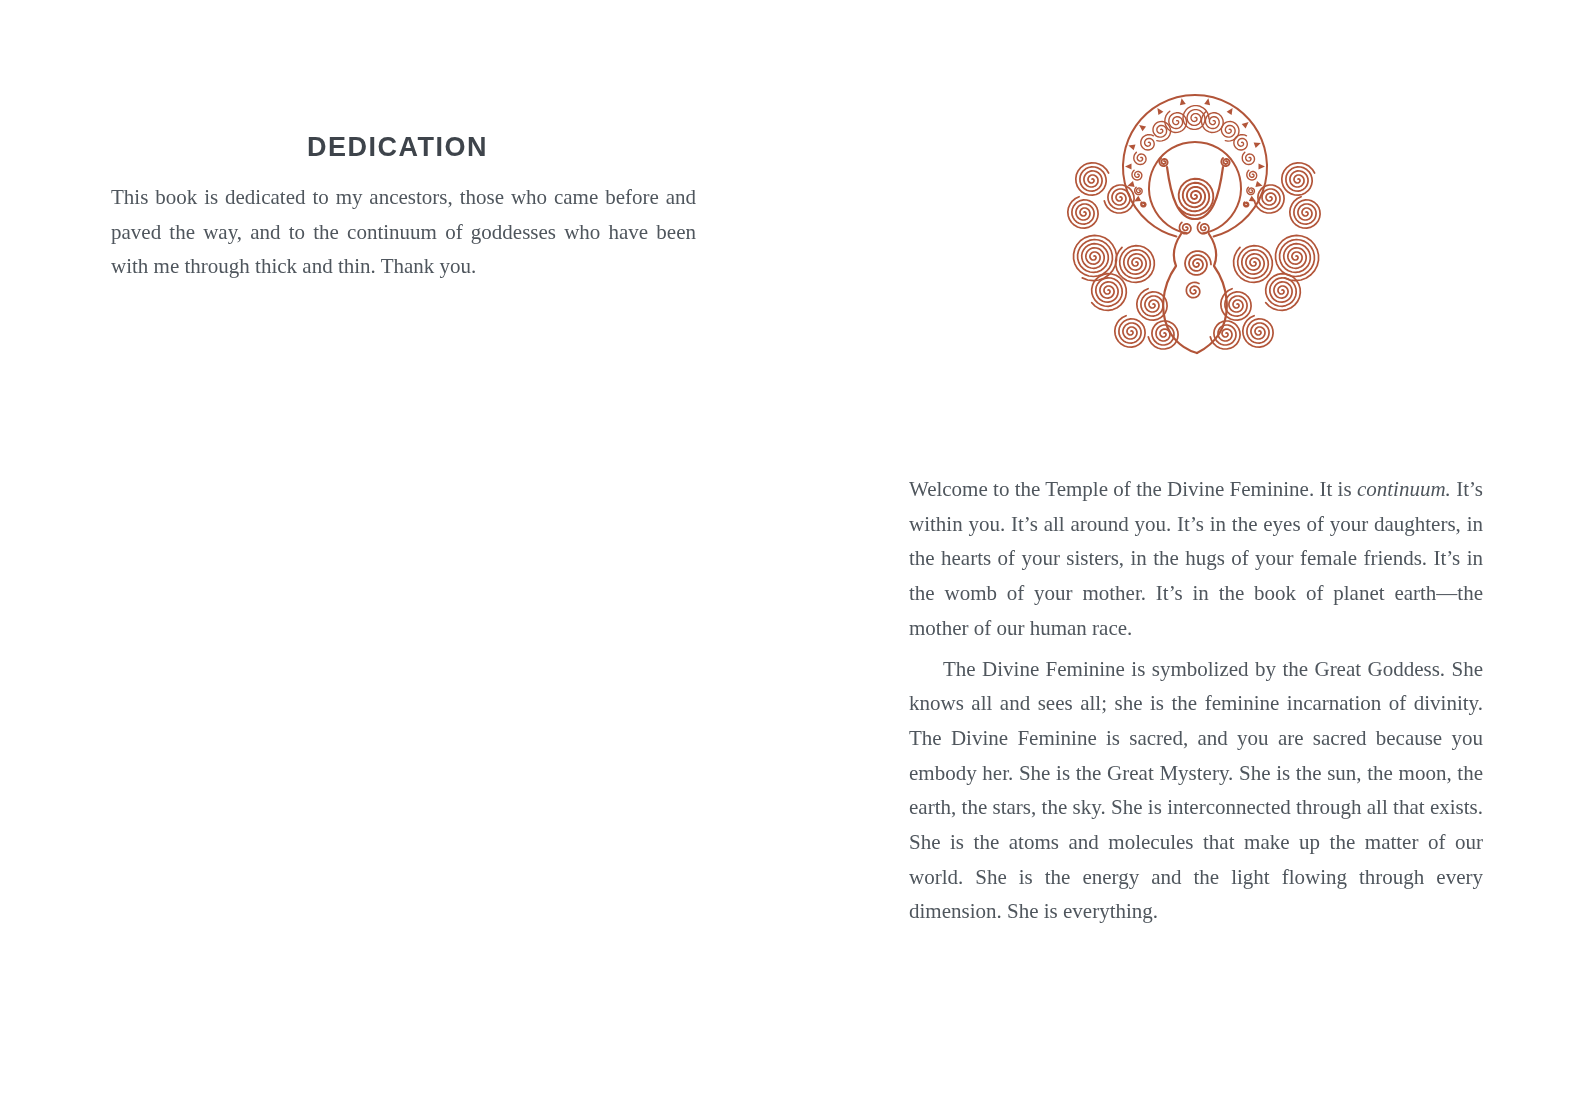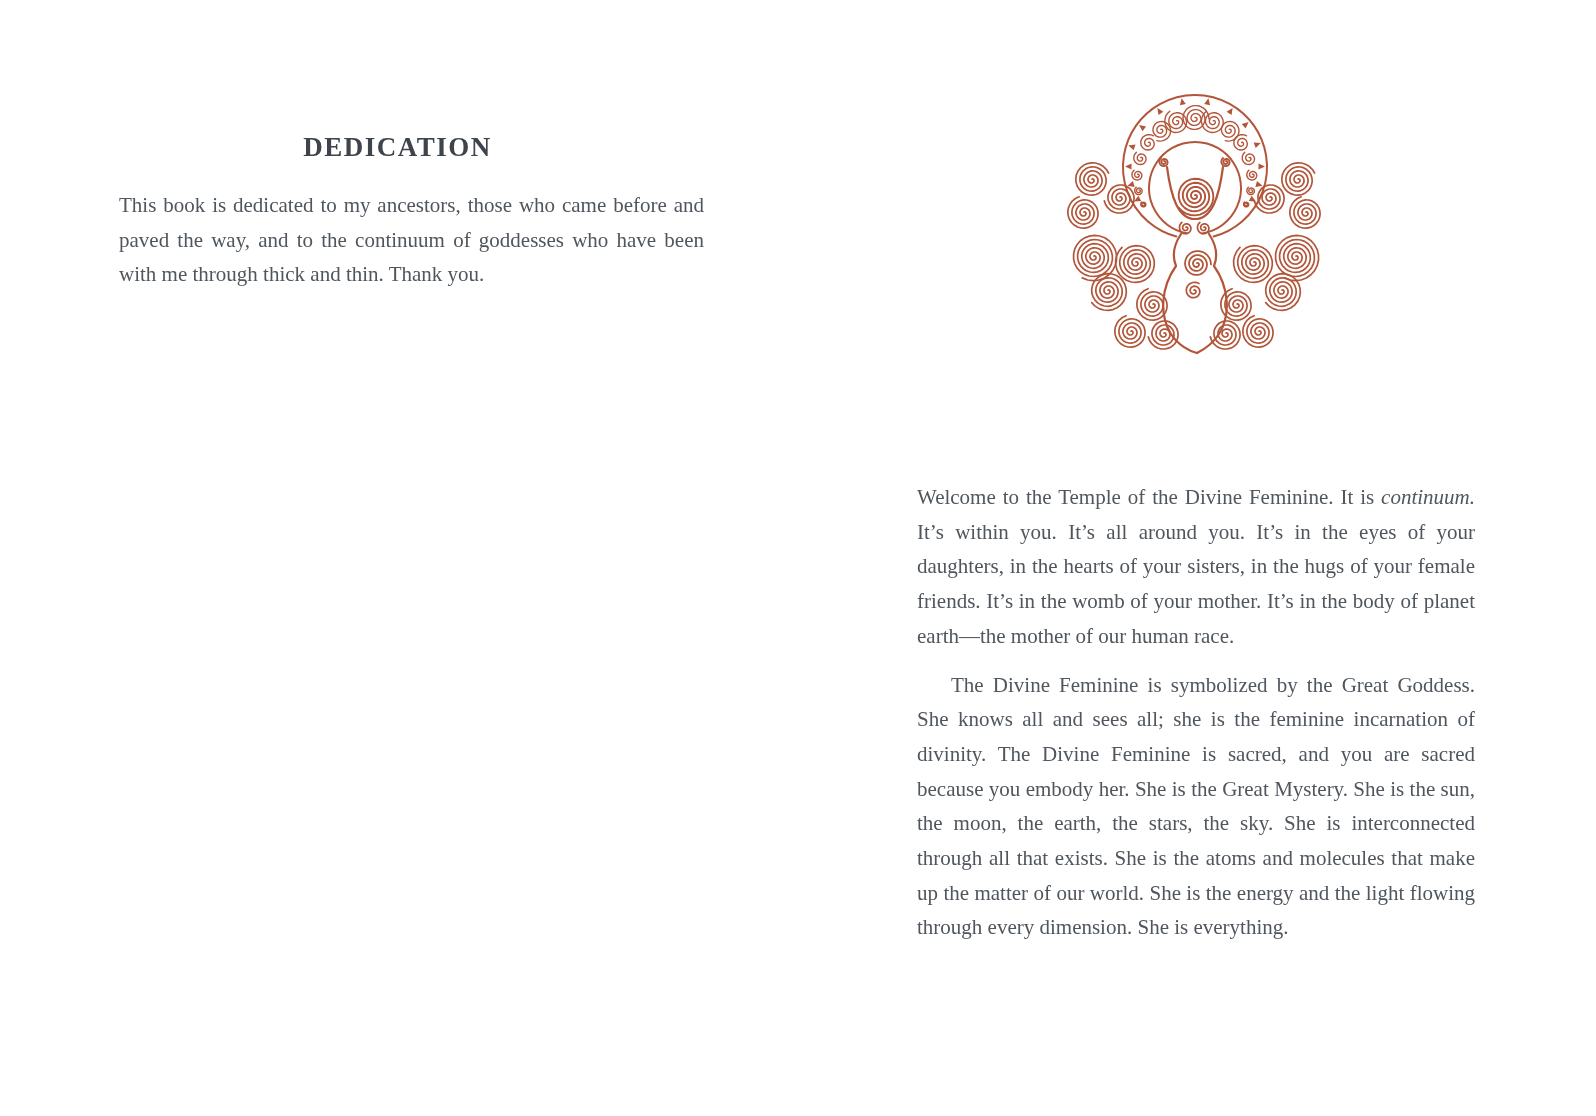--- a/index.html
+++ b/index.html
@@ -6,28 +6,28 @@
   .spread{
     position:relative;width:1596px;height:1116px;margin:0 auto;
     background:var(--bg,#ffffff);overflow:hidden;
     font-family:"Liberation Serif",serif;
   }
   .page{position:absolute;top:0;height:1116px;width:798px;}
   .page-left{left:0;}
   .page-right{left:798px;}
   .heading{
     position:absolute;margin:0;
-    font-family:Liberation Serif, serif;
+    font-family:Liberation Sans, sans-serif;
     font-weight:700;font-size:27px;line-height:32px;letter-spacing:1.5px;
     color:var(--heading,#3e444b);text-align:center;white-space:nowrap;
   }
   #dedication-heading{left:105px;top:131px;width:585px;}
   #introduction-heading{left:105px;top:413px;width:586px;}
   .body-copy,.body-block p{
-    margin:14px;font-size:21px;line-height:34.7px;
+    margin:6px;font-size:21px;line-height:34.7px;
     color:var(--body,#4f565d);text-align:justify;
   }
   #dedication-paragraph{position:absolute;left:105px;top:174px;width:585px;}
   #introduction-body{position:absolute;left:105px;top:466px;width:586px;}
   #introduction-body p.indent{text-indent:34px;}
   #introduction-body em{font-style:italic;}
   #goddess-svg{position:absolute;left:241px;top:88px;width:312px;height:272px;}
   .page-number{
     position:absolute;left:0;top:1051px;width:798px;text-align:center;
     font-size:15px;letter-spacing:2px;color:var(--pagenum,#50565d);
@@ -101,19 +101,19 @@
         <path d="M1186.0 227.1L1186.2 227.0L1186.5 227.0L1186.9 227.1L1187.2 227.2L1187.4 227.5L1187.6 227.8L1187.8 228.2L1187.8 228.7L1187.6 229.2L1187.4 229.6L1187.0 230.0L1186.5 230.3L1185.9 230.5L1185.3 230.5L1184.6 230.4L1184.0 230.1L1183.5 229.6L1183.0 229.0L1182.7 228.3L1182.7 227.5L1182.8 226.6L1183.1 225.8L1183.6 225.1L1184.4 224.5L1185.2 224.1L1186.2 223.9L1187.2 223.9L1188.2 224.2L1189.2 224.8L1190.0 225.6L1190.5 226.6L1190.9 227.7L1190.9 228.9L1190.7 230.1L1190.1 231.3L1189.3 232.3L1188.2 233.0L1186.9 233.6L1185.6 233.7L1184.1 233.6L1182.8 233.1L1181.6 232.2L1180.6 231.1L1179.9 229.7L1179.5 228.2L1179.5 226.6L1179.9 225.0L1180.7 223.6L1181.9 222.3" fill="none" stroke="#b25539" stroke-width="1.7" stroke-linecap="round" stroke-linejoin="round"></path>
         <path d="M1204.0 227.1L1204.2 227.0L1204.5 227.0L1204.9 227.1L1205.2 227.2L1205.4 227.5L1205.6 227.8L1205.8 228.2L1205.8 228.7L1205.6 229.2L1205.4 229.6L1205.0 230.0L1204.5 230.3L1203.9 230.5L1203.3 230.5L1202.6 230.4L1202.0 230.1L1201.5 229.6L1201.0 229.0L1200.7 228.3L1200.7 227.5L1200.8 226.6L1201.1 225.8L1201.6 225.1L1202.4 224.5L1203.2 224.1L1204.2 223.9L1205.2 223.9L1206.2 224.2L1207.2 224.8L1208.0 225.6L1208.5 226.6L1208.9 227.7L1208.9 228.9L1208.7 230.1L1208.1 231.3L1207.3 232.3L1206.2 233.0L1204.9 233.6L1203.6 233.7L1202.1 233.6L1200.8 233.1L1199.6 232.2L1198.6 231.1L1197.9 229.7L1197.5 228.2L1197.5 226.6L1197.9 225.0L1198.7 223.6L1199.9 222.3" fill="none" stroke="#b25539" stroke-width="1.7" stroke-linecap="round" stroke-linejoin="round"></path>
         <path d="M 1181 234 C 1173 246 1172 256 1176 266 C 1161 287 1159 315 1171 334 C 1178 345 1189 351 1197 353" fill="none" stroke="#b25539" stroke-width="2.2" stroke-linecap="round" stroke-linejoin="round"></path>
         <path d="M 1209 234 C 1217 246 1218 256 1214 266 C 1229 287 1231 315 1219 334 C 1212 345 1201 351 1197 353" fill="none" stroke="#b25539" stroke-width="2.2" stroke-linecap="round" stroke-linejoin="round"></path>
         <path d="M1197.0 263.1L1197.3 263.0L1197.6 262.9L1197.9 263.0L1198.2 263.1L1198.6 263.4L1198.8 263.8L1199.0 264.2L1199.0 264.7L1198.9 265.3L1198.6 265.8L1198.2 266.3L1197.7 266.7L1197.0 266.9L1196.3 267.0L1195.5 266.9L1194.8 266.6L1194.1 266.0L1193.6 265.4L1193.2 264.5L1193.0 263.6L1193.1 262.6L1193.4 261.6L1194.0 260.7L1194.8 260.0L1195.7 259.4L1196.9 259.1L1198.1 259.1L1199.3 259.3L1200.4 259.9L1201.5 260.7L1202.2 261.8L1202.8 263.1L1203.0 264.5L1202.8 266.0L1202.3 267.4L1201.4 268.7L1200.3 269.7L1198.9 270.5L1197.3 270.9L1195.6 270.9L1193.9 270.5L1192.3 269.7L1191.0 268.5L1189.9 267.0L1189.3 265.3L1189.0 263.4L1189.3 261.5L1190.0 259.6L1191.1 258.0L1192.6 256.6L1194.5 255.6L1196.5 255.1L1198.7 255.1L1200.8 255.6L1202.8 256.7L1204.5 258.2L1205.8 260.1L1206.7 262.3L1207.0 264.6L1206.7 267.0L1205.8 269.3L1204.4 271.4L1202.5 273.1L1200.2 274.3L1197.7 274.9L1195.1 274.9L1192.5 274.3L1190.0 273.0L1188.0 271.2L1186.4 268.9L1185.4 266.3L1185.0 263.4L1185.4 260.5L1186.4 257.8L1188.1 255.3L1190.3 253.3L1193.0 251.9L1196.0 251.1L1199.1 251.1L1202.2 251.8L1205.0 253.3L1207.5 255.4L1209.4 258.1L1210.6 261.2L1211.0 264.5" fill="none" stroke="#b25539" stroke-width="1.8" stroke-linecap="round" stroke-linejoin="round"></path>
         <path d="M1194.0 290.1L1194.3 290.0L1194.6 289.9L1194.9 290.0L1195.2 290.2L1195.5 290.4L1195.8 290.8L1195.9 291.3L1196.0 291.8L1195.8 292.3L1195.6 292.8L1195.1 293.3L1194.6 293.6L1193.9 293.8L1193.2 293.9L1192.5 293.7L1191.7 293.4L1191.1 292.9L1190.6 292.2L1190.3 291.3L1190.1 290.4L1190.3 289.4L1190.6 288.5L1191.3 287.6L1192.1 286.9L1193.1 286.4L1194.2 286.2L1195.4 286.3L1196.6 286.6L1197.7 287.3L1198.6 288.2L1199.3 289.3L1199.7 290.7L1199.8 292.1L1199.5 293.5L1198.8 294.8L1197.9 296.0L1196.6 296.9L1195.1 297.5L1193.5 297.7L1191.9 297.6L1190.3 297.0L1188.8 296.0L1187.6 294.7L1186.8 293.1L1186.4 291.3L1186.4 289.4L1186.8 287.5L1187.8 285.8L1189.1 284.3L1190.8 283.2L1192.8 282.5L1194.8 282.3L1197.0 282.7L1199.0 283.5" fill="none" stroke="#b25539" stroke-width="1.7" stroke-linecap="round" stroke-linejoin="round"></path>
       </svg>
 
 
     <div class="body-block" id="introduction-body">
-      <p><span>Welcome to the Temple of the Divine Feminine. It is </span><em>continuum.</em><span> It’s within you. It’s all around you. It’s in the eyes of your daughters, in the hearts of your sisters, in the hugs of your female friends. It’s in the womb of your mother. It’s in the body of planet earth—the mother of our human race.</span></p>
+      <p><span>Welcome to the Temple of the Divine Feminine. It is </span><em>continuum.</em><span> It’s within you. It’s all around you. It’s in the eyes of your daughters, in the hearts of your sisters, in the hugs of your female friends. It’s in the womb of your mother. It’s in the book of planet earth—the mother of our human race.</span></p>
       <p class="indent">The Divine Feminine is symbolized by the Great Goddess. She knows all and sees all; she is the feminine incarnation of divinity. The Divine Feminine is sacred, and you are sacred because you embody her. She is the Great Mystery. She is the sun, the moon, the earth, the stars, the sky. She is interconnected through all that exists. She is the atoms and molecules that make up the matter of our world. She is the energy and the light flowing through every dimension. She is everything.</p>
     </div>
 
   </section>
 
 </div>
 
 </body></html>

